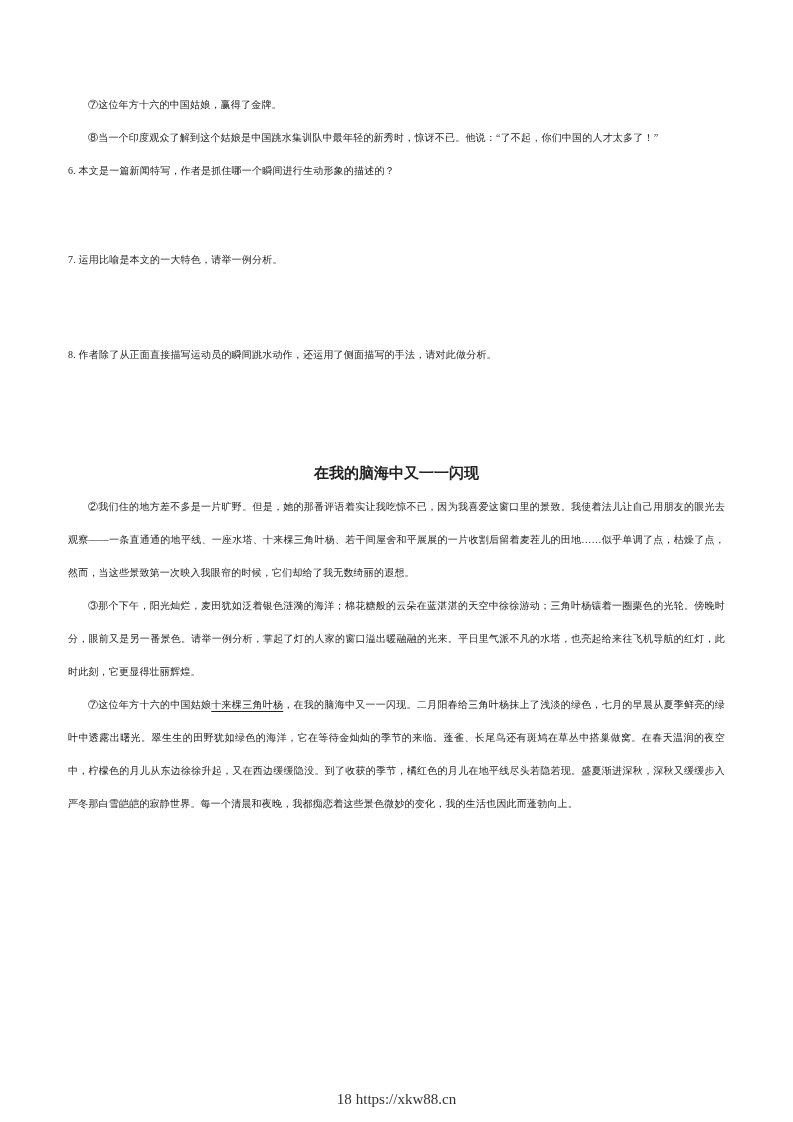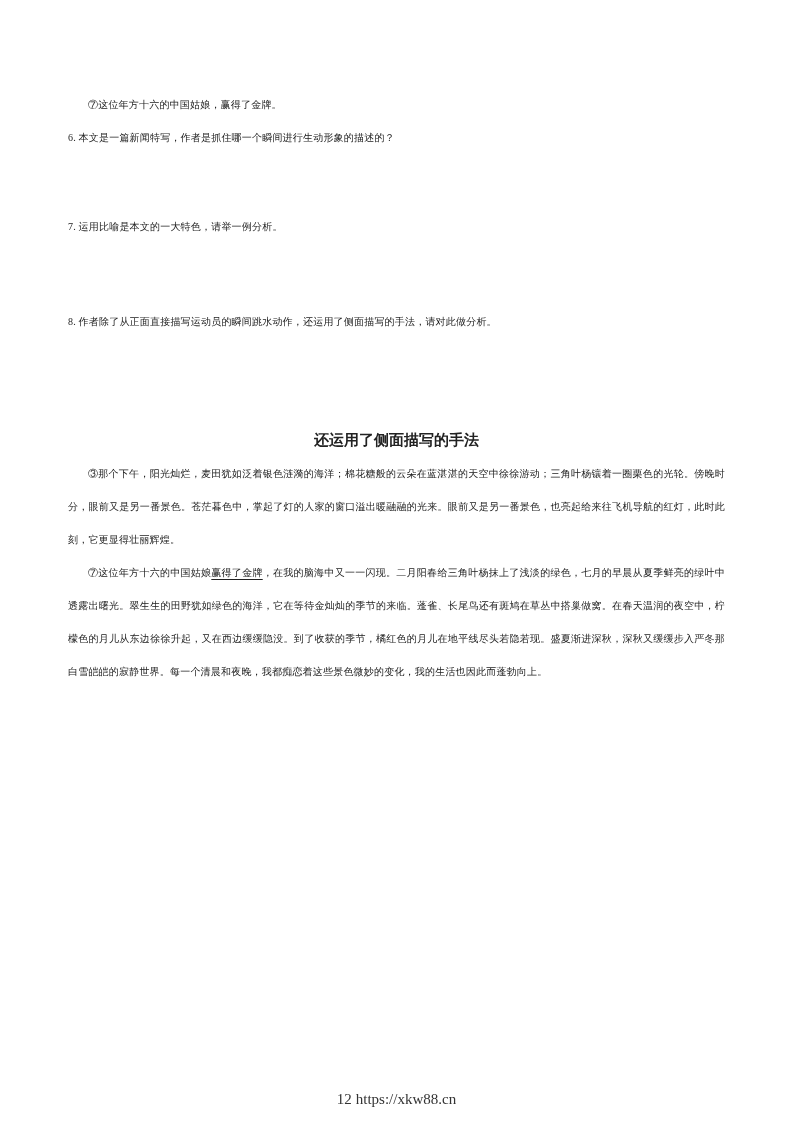--- a/index.html
+++ b/index.html
@@ -50,33 +50,35 @@
   }
   .footer .page-num { margin-right: 4px; }
 </style>
 </head>
 <body>
 
 <div class="page">
 
   <p class="para indent">⑦这位年方十六的中国姑娘，赢得了金牌。</p>
 
+  <p class="para indent">⑧当一个印度观众了解到这个姑娘是中国跳水集训队中最年轻的新秀时，惊讶不已。他说：“了不起，你们中国的人才太多了！”</p>
 
   <p class="para q6">6. 本文是一篇新闻特写，作者是抓住哪一个瞬间进行生动形象的描述的？</p>
 
   <p class="para q7">7. 运用比喻是本文的一大特色，请举一例分析。</p>
 
   <p class="para q8">8. 作者除了从正面直接描写运动员的瞬间跳水动作，还运用了侧面描写的手法，请对此做分析。</p>
 
 
-  <h3 class="essay-title">还运用了侧面描写的手法</h3>
+  <h3 class="essay-title">在我的脑海中又一一闪现</h3>
 
 
+  <p class="para indent">②我们住的地方差不多是一片旷野。但是，她的那番评语着实让我吃惊不已，因为我喜爱这窗口里的景致。我使着法儿让自己用朋友的眼光去观察——一条直通通的地平线、一座水塔、十来棵三角叶杨、若干间屋舍和平展展的一片收割后留着麦茬儿的田地……似乎单调了点，枯燥了点，然而，当这些景致第一次映入我眼帘的时候，它们却给了我无数绮丽的遐想。</p>
 
-  <p class="para indent">③那个下午，阳光灿烂，麦田犹如泛着银色涟漪的海洋；棉花糖般的云朵在蓝湛湛的天空中徐徐游动；三角叶杨镶着一圈栗色的光轮。傍晚时分，眼前又是另一番景色。苍茫暮色中，掌起了灯的人家的窗口溢出暖融融的光来。眼前又是另一番景色，也亮起给来往飞机导航的红灯，此时此刻，它更显得壮丽辉煌。</p>
+  <p class="para indent">③那个下午，阳光灿烂，麦田犹如泛着银色涟漪的海洋；棉花糖般的云朵在蓝湛湛的天空中徐徐游动；三角叶杨镶着一圈栗色的光轮。傍晚时分，眼前又是另一番景色。请举一例分析，掌起了灯的人家的窗口溢出暖融融的光来。平日里气派不凡的水塔，也亮起给来往飞机导航的红灯，此时此刻，它更显得壮丽辉煌。</p>
 
-  <p class="para indent"><span>⑦这位年方十六的中国姑娘</span><span class="underlined">赢得了金牌</span><span>，在我的脑海中又一一闪现。二月阳春给三角叶杨抹上了浅淡的绿色，七月的早晨从夏季鲜亮的绿叶中透露出曙光。翠生生的田野犹如绿色的海洋，它在等待金灿灿的季节的来临。蓬雀、长尾鸟还有斑鸠在草丛中搭巢做窝。在春天温润的夜空中，柠檬色的月儿从东边徐徐升起，又在西边缓缓隐没。到了收获的季节，橘红色的月儿在地平线尽头若隐若现。盛夏渐进深秋，深秋又缓缓步入严冬那白雪皑皑的寂静世界。每一个清晨和夜晚，我都痴恋着这些景色微妙的变化，我的生活也因此而蓬勃向上。</span></p>
+  <p class="para indent"><span>⑦这位年方十六的中国姑娘</span><span class="underlined">十来棵三角叶杨</span><span>，在我的脑海中又一一闪现。二月阳春给三角叶杨抹上了浅淡的绿色，七月的早晨从夏季鲜亮的绿叶中透露出曙光。翠生生的田野犹如绿色的海洋，它在等待金灿灿的季节的来临。蓬雀、长尾鸟还有斑鸠在草丛中搭巢做窝。在春天温润的夜空中，柠檬色的月儿从东边徐徐升起，又在西边缓缓隐没。到了收获的季节，橘红色的月儿在地平线尽头若隐若现。盛夏渐进深秋，深秋又缓缓步入严冬那白雪皑皑的寂静世界。每一个清晨和夜晚，我都痴恋着这些景色微妙的变化，我的生活也因此而蓬勃向上。</span></p>
 
 </div>
 
 <div class="footer">
-  <span class="page-num">12</span><span>https://xkw88.cn</span>
+  <span class="page-num">18</span><span>https://xkw88.cn</span>
 </div>
 
 </body></html>

